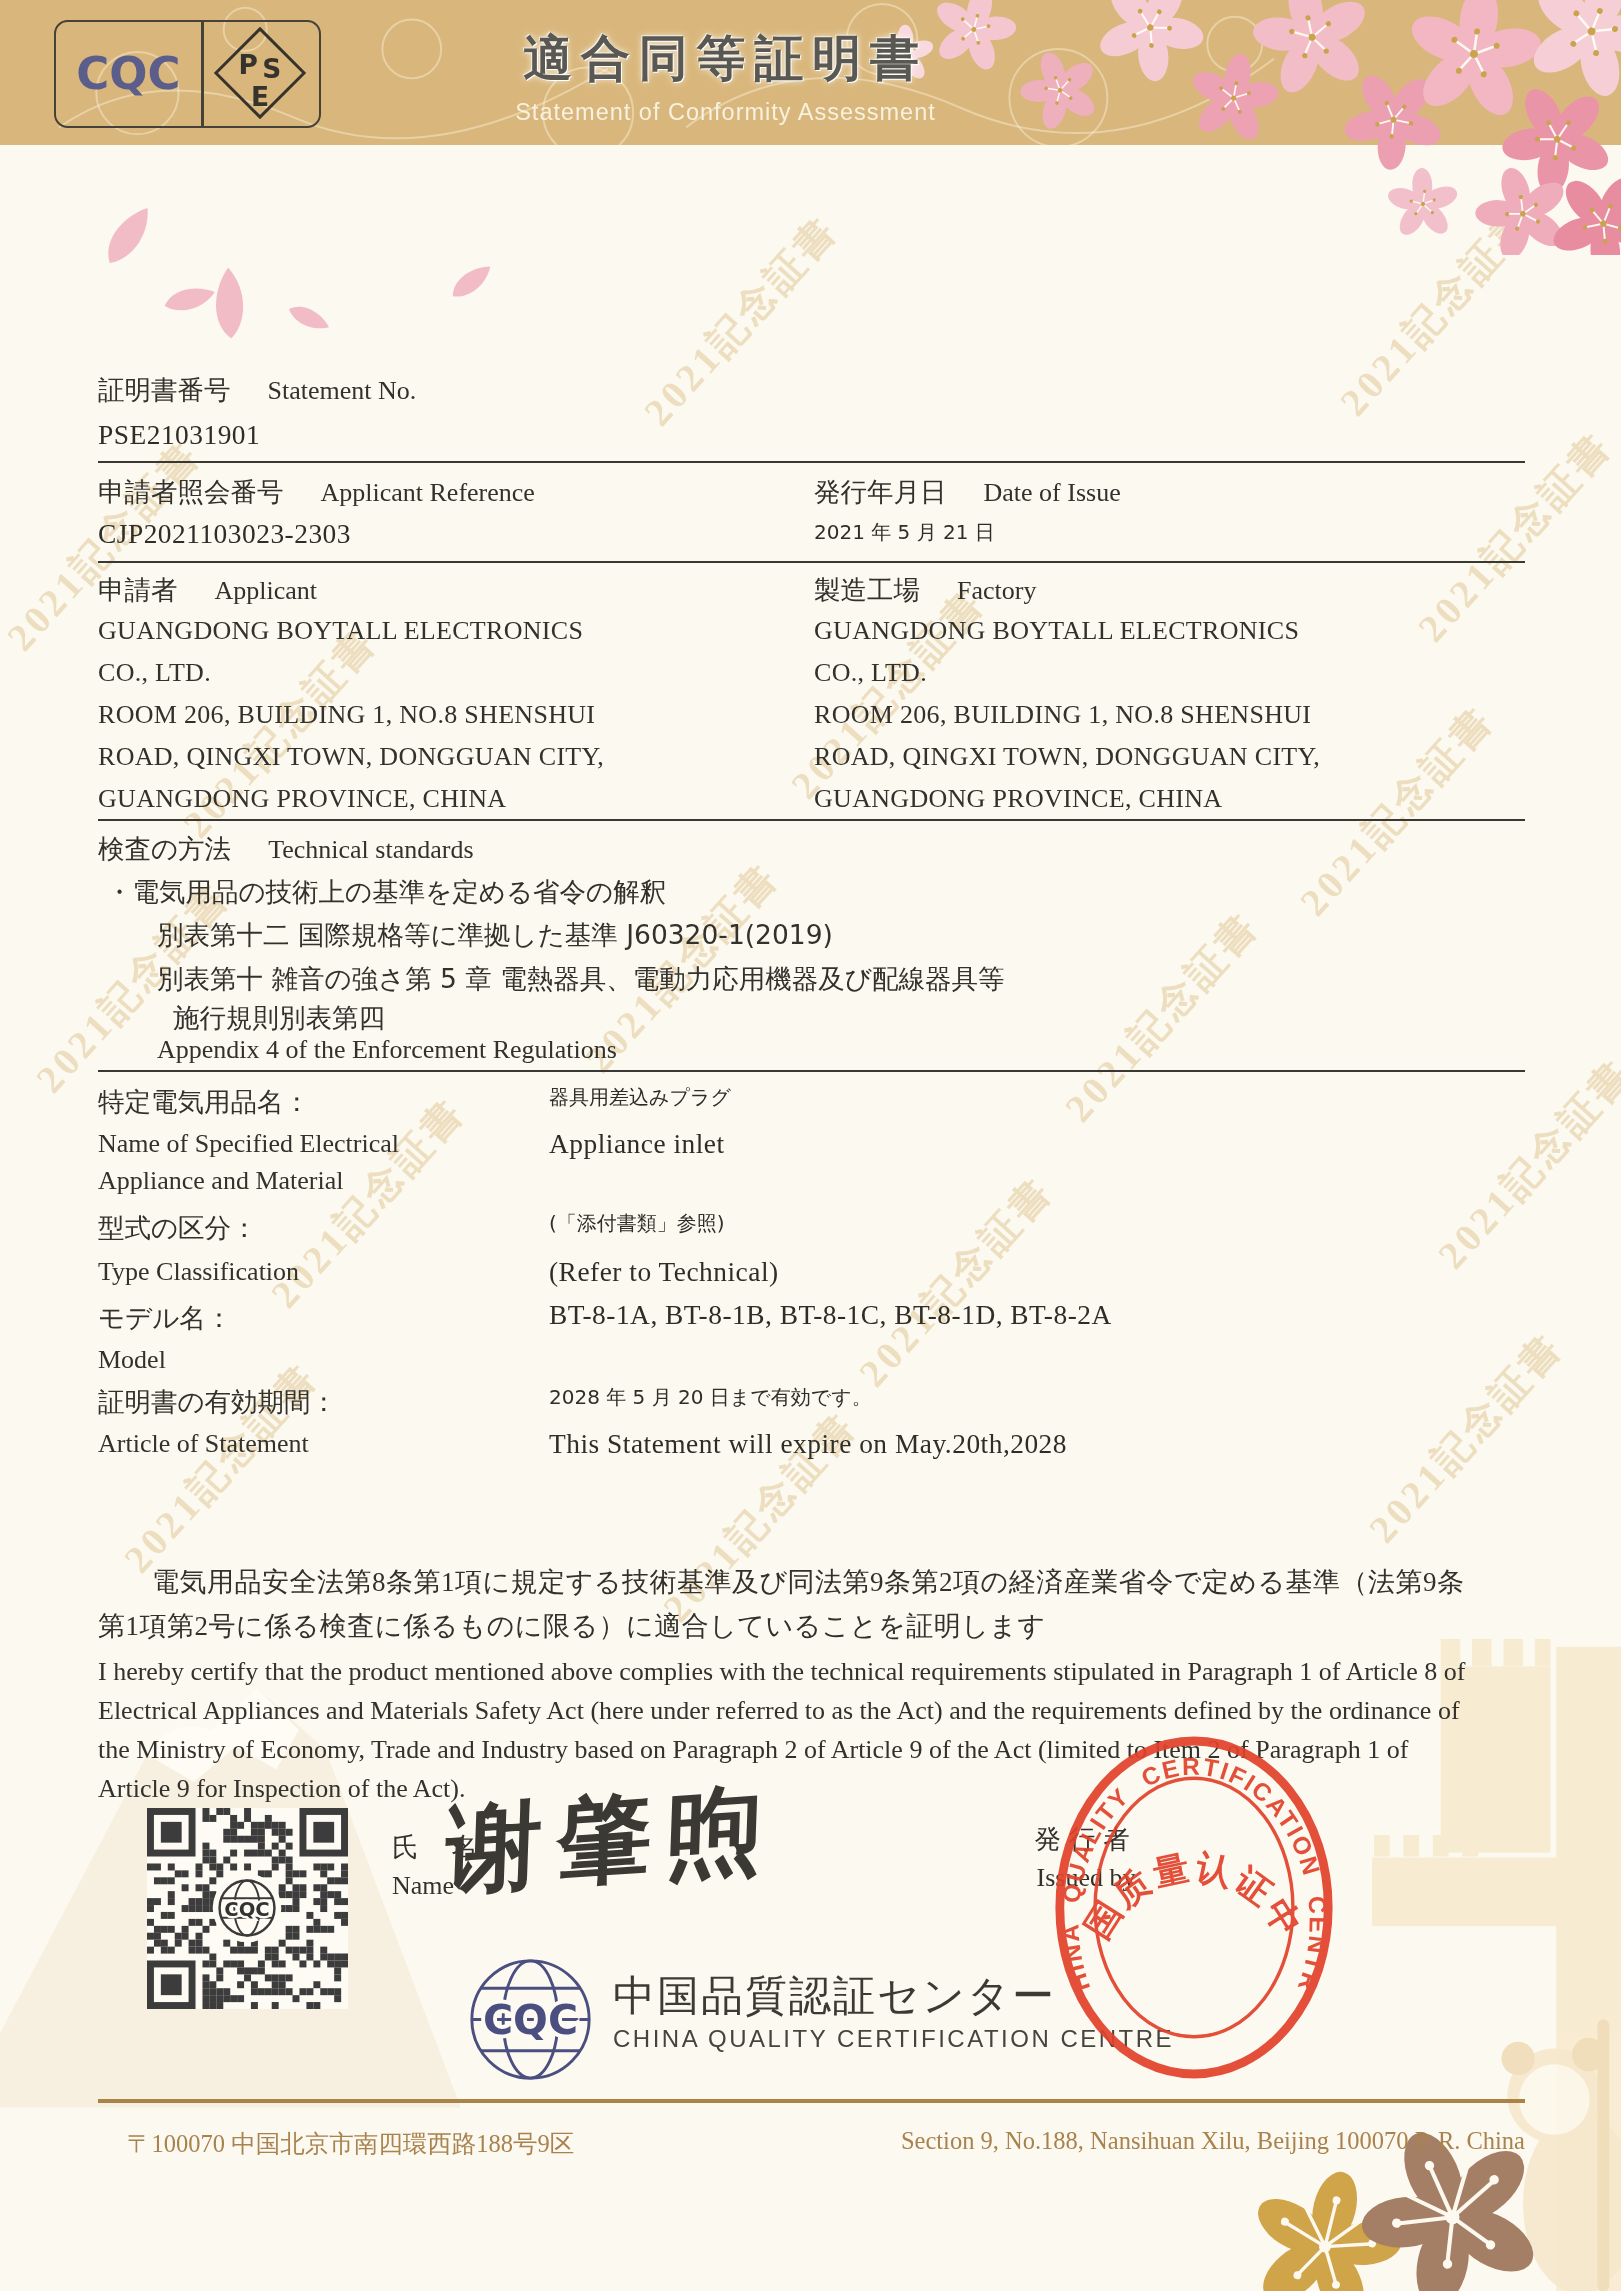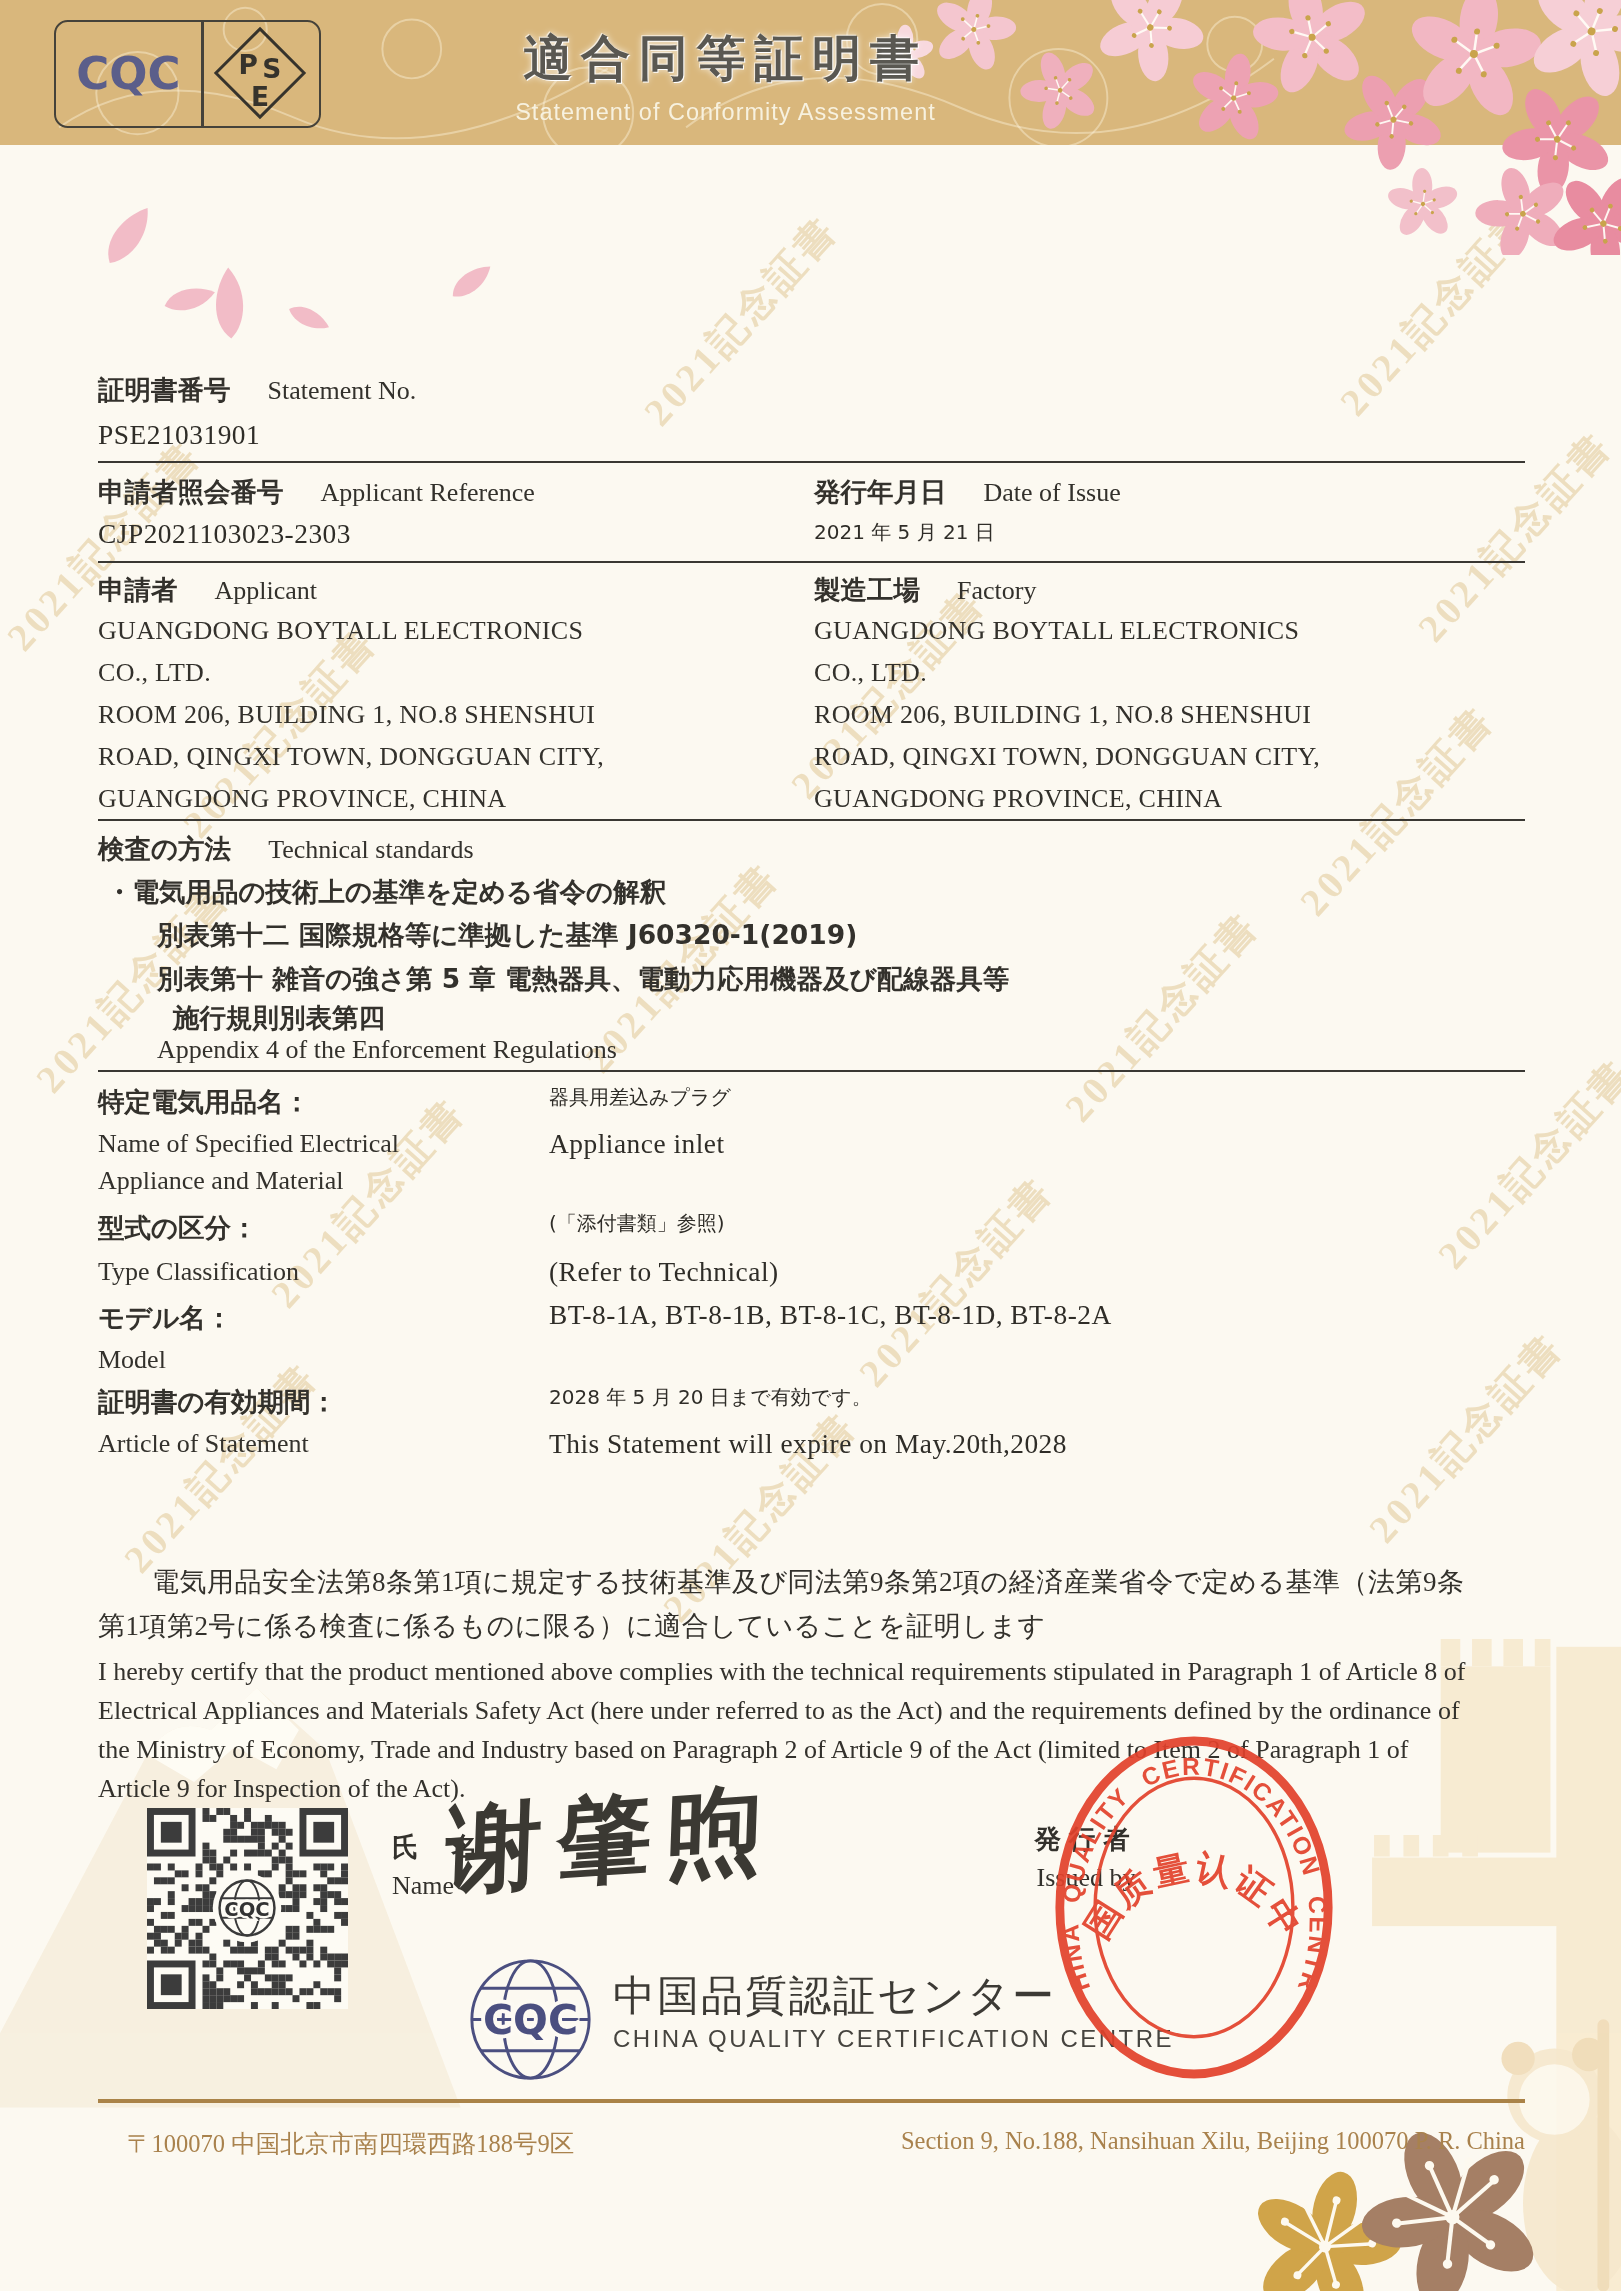--- a/index.html
+++ b/index.html
@@ -10,21 +10,21 @@
   .logo-box{position:absolute;left:54px;top:19.6px;width:263px;height:104px;border:2.9px solid #45423a;
             border-radius:13.7px;z-index:3;}
   .logo-box .div{position:absolute;left:145px;top:0;width:2.5px;height:100%;background:#45423a;}
   .cqc-word{position:absolute;left:0;top:0;width:145px;height:100%;display:flex;align-items:center;justify-content:center;
             font-family:"DejaVu Sans","Liberation Sans",sans-serif;font-weight:bold;font-size:45px;color:#5b5e8a;}
   .title-wrap{position:absolute;left:412px;top:25.5px;width:627px;text-align:center;z-index:3;}
   .title-ja{font-size:49px;letter-spacing:8.8px;color:#5a5852;font-weight:600;
             text-shadow:1px 1px 0 #fff,-1px -1px 0 rgba(255,255,255,.65),0 0 7.8px rgba(255,255,255,.85);}
   .title-en{margin-top:7.8px;font-family:"Liberation Sans","DejaVu Sans",sans-serif;font-size:23.5px;
             letter-spacing:1px;color:#f7f1df;font-weight:500;}
-  .jl{font-family:"DejaVu Sans","Liberation Sans",sans-serif;font-weight:700;font-size:26.5px;color:#33312c;}
+  .jl{font-family:"DejaVu Sans","Liberation Sans",sans-serif;font-weight:400;font-size:26.5px;color:#33312c;}
   .el{font-family:"Liberation Serif","DejaVu Serif",serif;font-size:26px;color:#33312c;}
   .val{font-family:"Liberation Serif","DejaVu Serif",serif;font-size:27.4px;color:#2f2d28;letter-spacing:0.5px;}
   .jv{font-family:"DejaVu Sans","Liberation Sans",sans-serif;font-weight:500;font-size:20px;color:#2f2d28;}
   .row{position:absolute;display:flex;gap:37px;align-items:baseline;z-index:2;}
   .hr{position:absolute;left:98px;width:1427px;border-top:2.5px solid #3a3833;z-index:2;}
   .addr div{font-size:26px;line-height:42px;letter-spacing:0.3px;}
   .frow{position:absolute;left:98px;display:flex;z-index:2;}
   .frow .lab{flex:0 0 451px;}
   .decl{position:absolute;left:98px;top:1560px;width:1384px;z-index:2;}
   .decl p{margin:0;}

